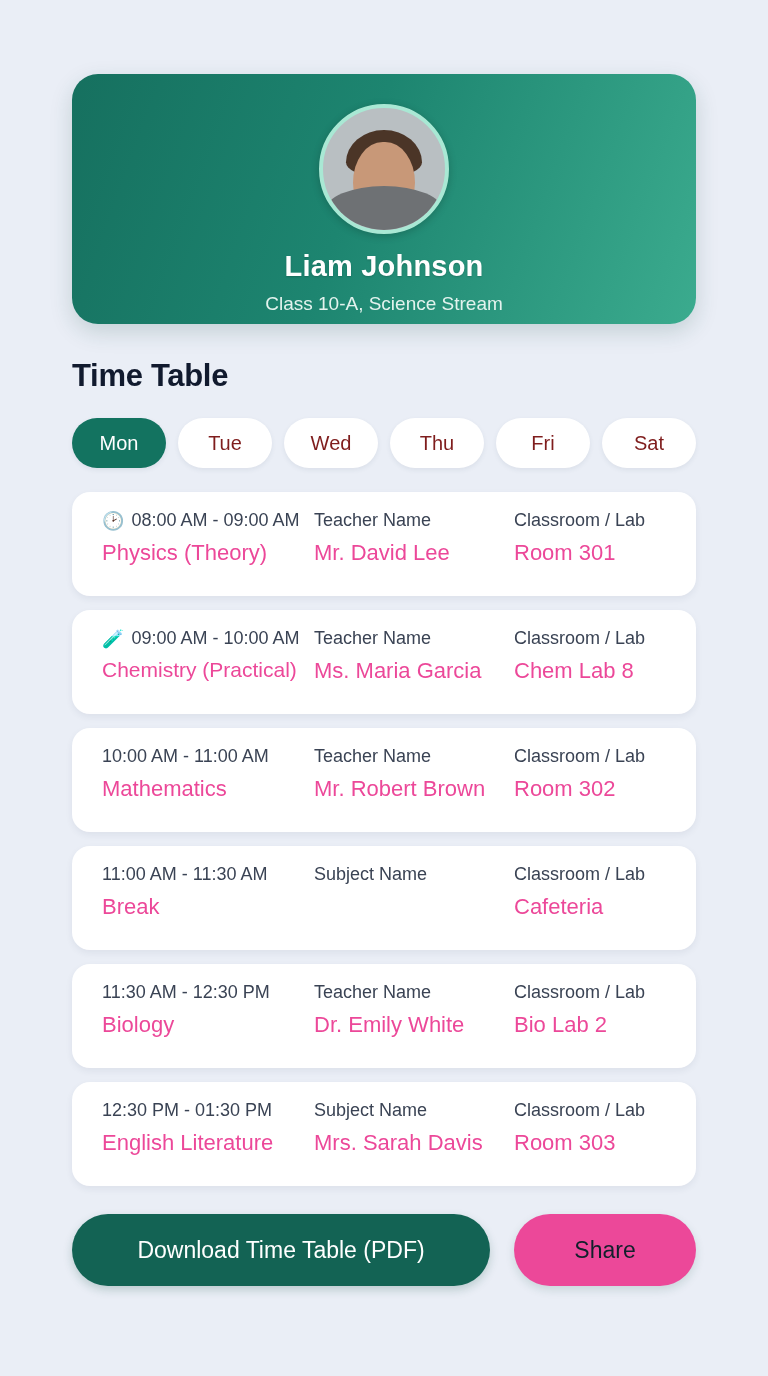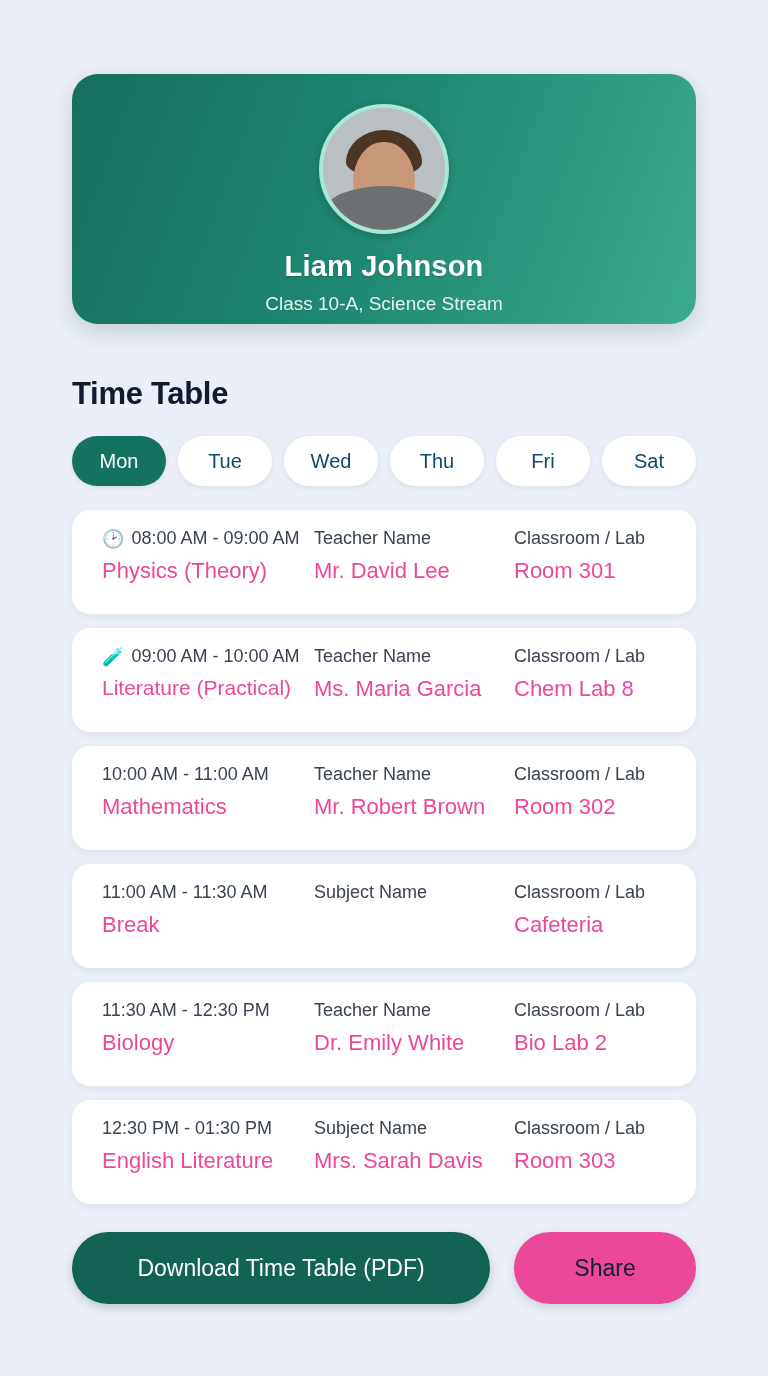--- a/index.html
+++ b/index.html
@@ -93,39 +93,39 @@
   }
   .profile-sub {
     margin-top: 10px;
     font-size: 19px;
     color: #e3f3ee;
     font-weight: normal;
   }
 
   
   .section-title {
-    margin-top: 52px;
+    margin-top: 34px;
     font-size: 31px;
     font-weight: bold;
     color: #111a2e;
     letter-spacing: -0.3px;
   }
 
   
   .days {
     margin-top: 24px;
     display: flex;
     gap: 12px;
   }
   .day-chip {
     flex: 1;
     height: 50px;
     border-radius: 25px;
     background: #ffffff;
-    color: #0c4a6e;
+    color: #7f1d1d;
     font-size: 20px;
     display: flex;
     align-items: center;
     justify-content: center;
     box-shadow: 0 2px 5px rgba(40,60,90,0.08);
     cursor: pointer;
     user-select: none;
   }
   .day-chip.active {
     background: #137360;
@@ -258,21 +258,21 @@
         <div class="value">Room 301</div>
       </div>
     </div>
 
     <div class="row">
       <div class="col col-time">
         <div class="meta">
           <span class="ico ico-flask">🧪</span>
           <span>09:00 AM - 10:00 AM</span>
         </div>
-        <div class="value small">Literature (Practical)</div>
+        <div class="value small">Chemistry (Practical)</div>
       </div>
       <div class="col col-teacher">
         <div class="meta">Teacher Name</div>
         <div class="value">Ms. Maria Garcia</div>
       </div>
       <div class="col col-room">
         <div class="meta">Classroom / Lab</div>
         <div class="value">Chem Lab 8</div>
       </div>
     </div>

